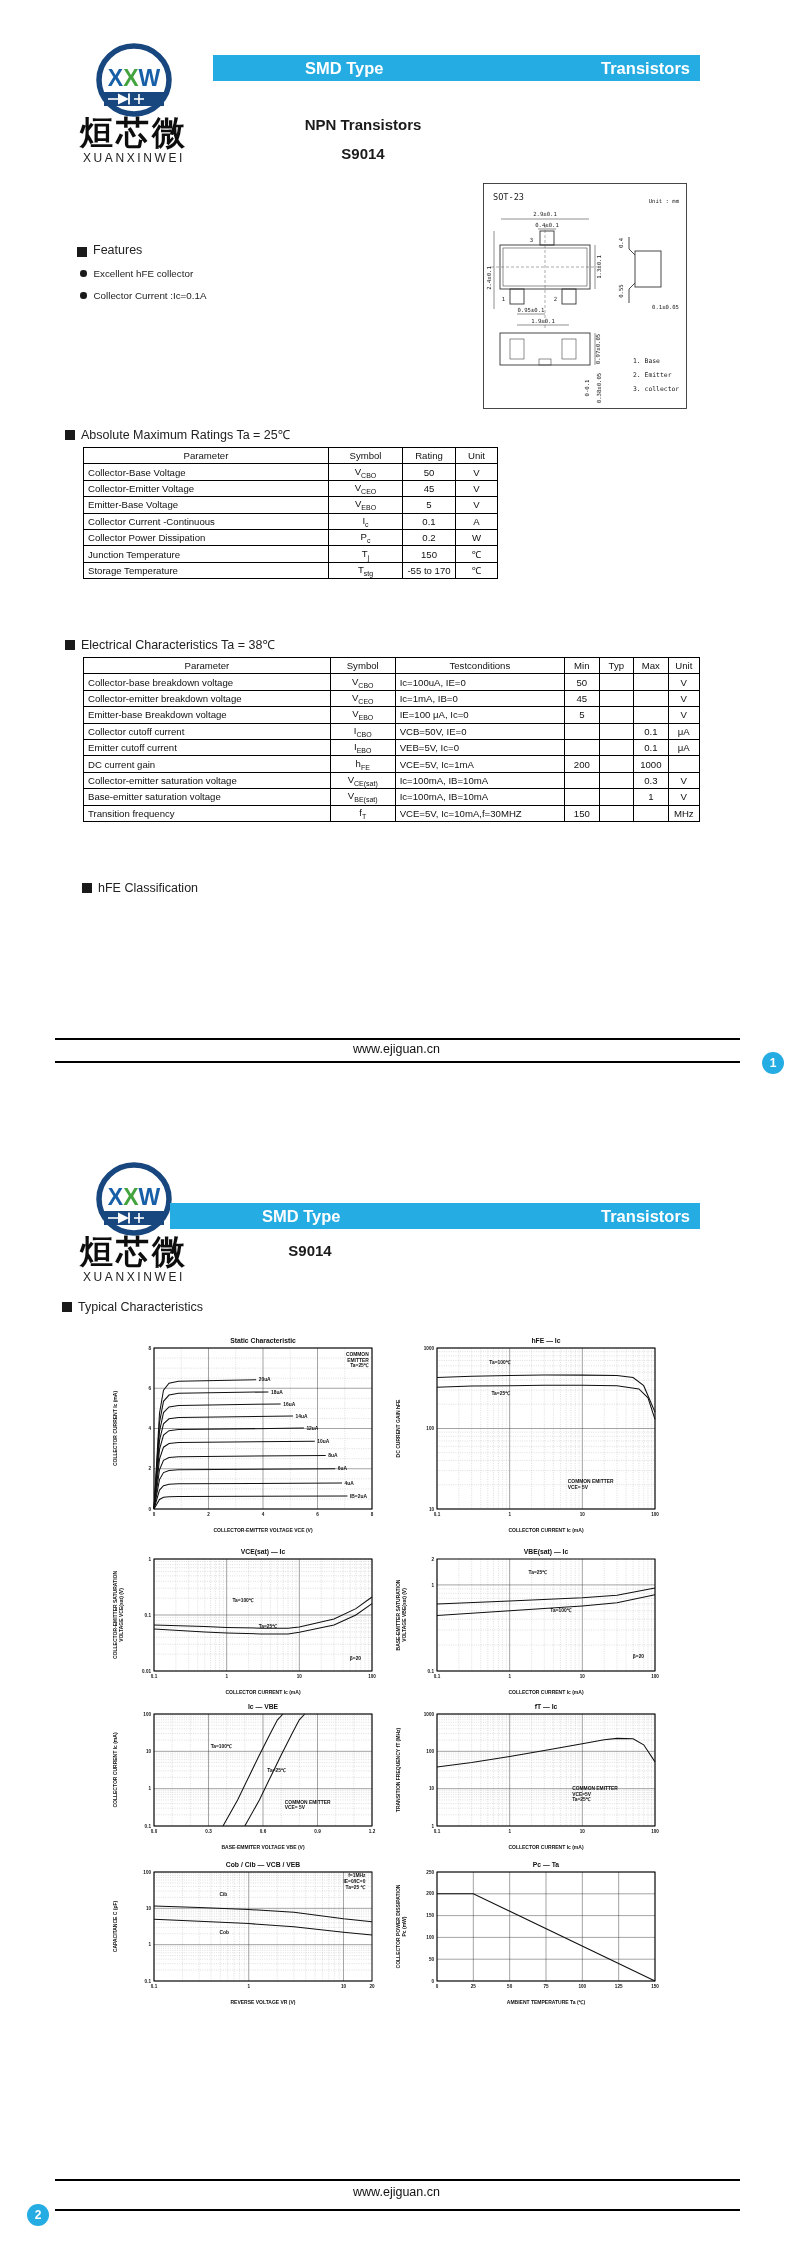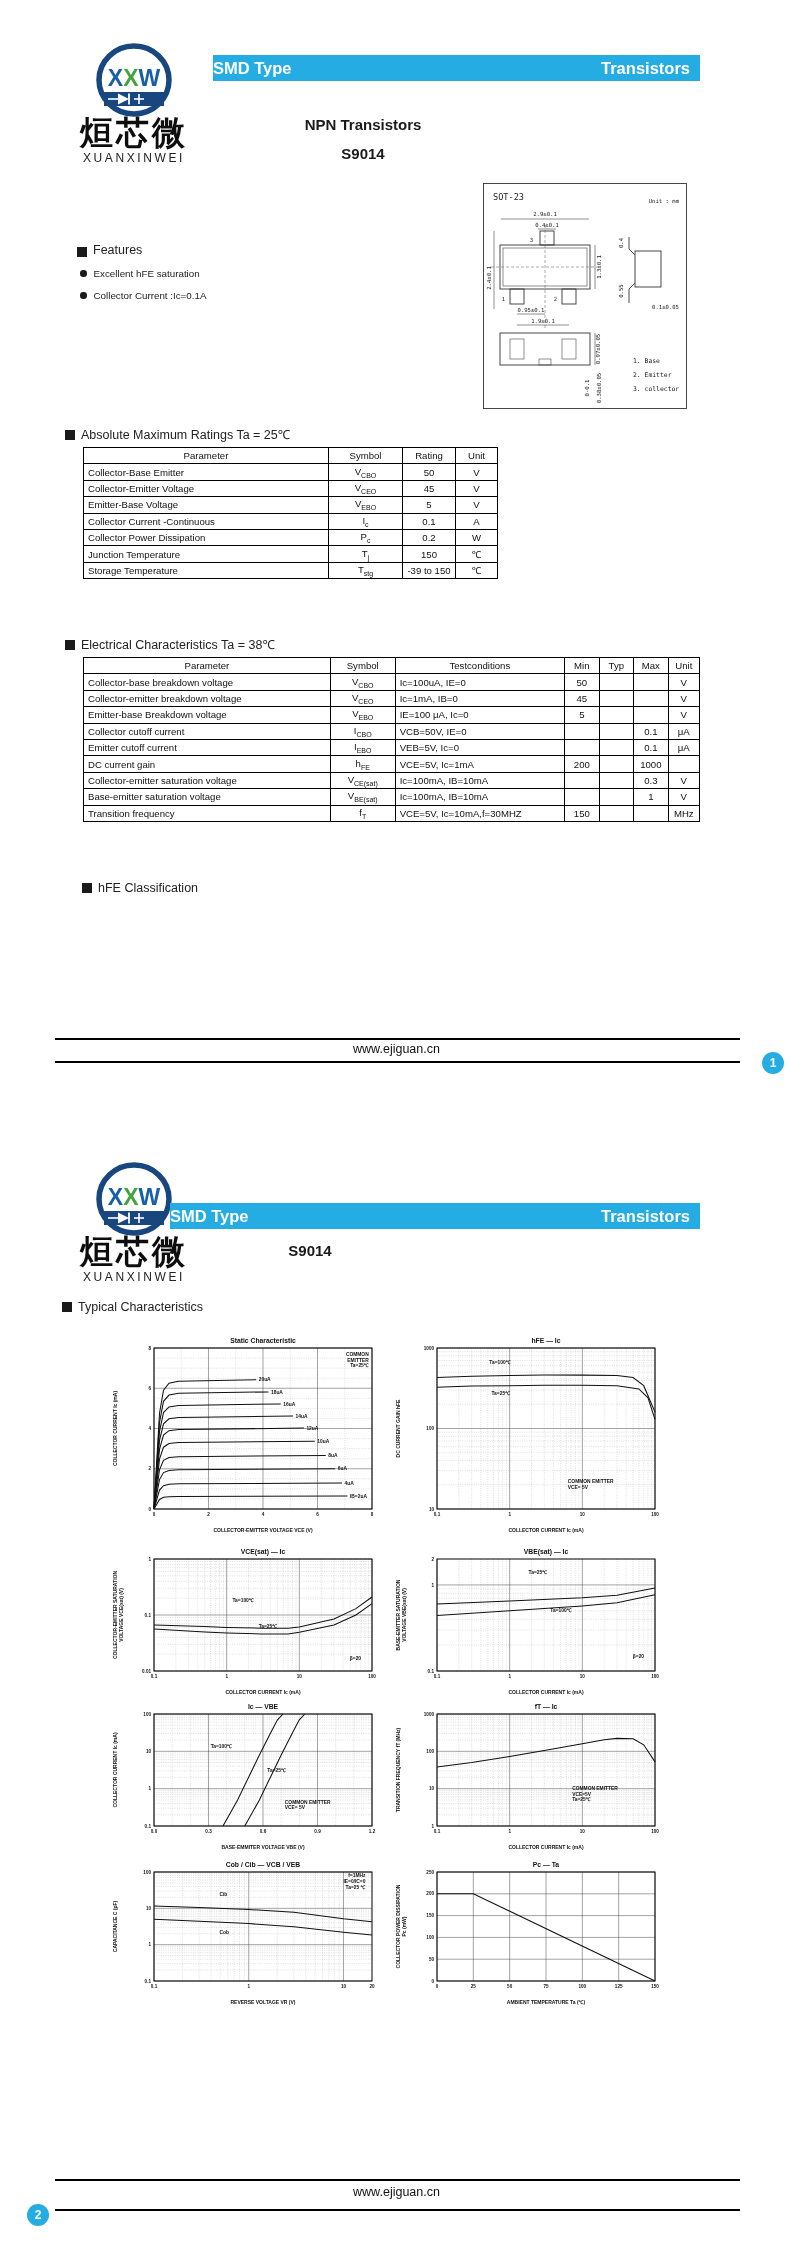--- a/index.html
+++ b/index.html
@@ -1,21 +1,21 @@
 <!DOCTYPE html>
 <html><head>
 <meta charset="utf-8">
 <style>
   html,body{margin:0;padding:0;background:#fff;}
   body{width:793px;height:2244px;position:relative;font-family:"Liberation Sans",sans-serif;color:#111;overflow:hidden;}
   .abs{position:absolute;}
   .page{position:absolute;left:0;width:793px;}
   
   .bar{position:absolute;height:26px;background:var(--accent,#25ace3);color:#fff;display:flex;align-items:center;justify-content:space-between;font-weight:bold;font-size:16.5px;}
-  .bar .l{}
+  .bar .l{padding-left:92px;}
   .bar .r{padding-right:10px;text-align:right;}
   .doc-title{position:absolute;text-align:center;font-weight:bold;font-size:15px;color:#1a1a1a;}
   
   .sec-h{position:absolute;display:flex;align-items:center;font-size:12.5px;color:#222;}
   .sec-h .sq{width:10px;height:10px;background:#1a1a1a;margin-right:6px;flex:none;}
   .feat{position:absolute;display:flex;align-items:center;font-size:9.8px;color:#222;}
   .feat .dot{width:6.5px;height:6.5px;border-radius:50%;background:#1a1a1a;margin-right:7px;flex:none;}
   
   table.tbl{position:absolute;border-collapse:collapse;table-layout:fixed;font-size:9.6px;color:#111;border:1.6px solid #000;padding-left:16px;}
   table.tbl td,table.tbl th{border:1px solid #000;padding:0 4px;height:15.4px;font-weight:normal;overflow:hidden;white-space:nowrap;}
@@ -75,21 +75,21 @@
   </div>
   <div class="doc-title" style="left:213px;top:116px;width:300px;">NPN Transistors</div>
   <div class="doc-title" style="left:213px;top:145px;width:300px;">S9014</div>
 
   <div class="sec-h" style="left:77px;top:243px;align-items:flex-end;">
     <span class="sq"></span>
     <span>Features</span>
   </div>
   <div class="feat" style="left:80px;top:268px;">
     <span class="dot"></span>
-    <span>Excellent hFE saturation</span>
+    <span>Excellent hFE collector</span>
   </div>
   <div class="feat" style="left:80px;top:290px;">
     <span class="dot"></span>
     <span>Collector Current :Ic=0.1A</span>
   </div>
 
   <svg class="pkg-svg" style="left:483px;top:183px;" width="204" height="226" viewBox="0 0 204 226">
     <rect class="ln" x="0.5" y="0.5" width="203" height="225"></rect>
     <text class="big" x="10" y="17">SOT-23</text>
     <text x="196" y="20" text-anchor="end">Unit : mm</text>
@@ -150,21 +150,21 @@
         <col style="width:42px">
       </colgroup>
     <tbody>
         <tr>
       <th class="c">Parameter</th>
       <th class="c">Symbol</th>
       <th class="c">Rating</th>
       <th class="c">Unit</th>
     </tr>
     <tr>
-          <td>Collector-Base Emitter</td>
+          <td>Collector-Base Voltage</td>
           <td class="c"><span>V</span><sub>CBO</sub></td>
           <td class="c">50</td>
           <td class="c">V</td>
         </tr>
     <tr>
           <td>Collector-Emitter Voltage</td>
           <td class="c"><span>V</span><sub>CEO</sub></td>
           <td class="c">45</td>
           <td class="c">V</td>
         </tr>
@@ -188,21 +188,21 @@
         </tr>
     <tr>
           <td>Junction Temperature</td>
           <td class="c"><span>T</span><sub>j</sub></td>
           <td class="c">150</td>
           <td class="c">℃</td>
         </tr>
     <tr>
           <td>Storage Temperature</td>
           <td class="c"><span>T</span><sub>stg</sub></td>
-          <td class="c">-39 to 150</td>
+          <td class="c">-55 to 170</td>
           <td class="c">℃</td>
         </tr>
   </tbody>
     </table>
 
   <div class="sec-h" style="left:65px;top:636px;">
     <span class="sq"></span>
     <span>Electrical Characteristics Ta = 38℃</span>
   </div>
   <table class="tbl" style="left:83px;top:657px;width:617px;">

